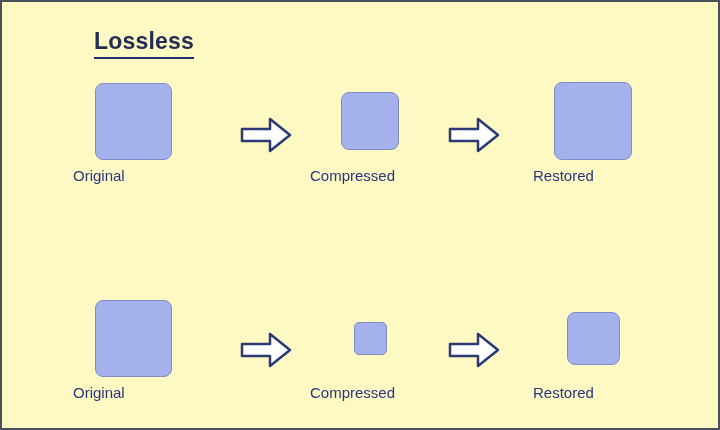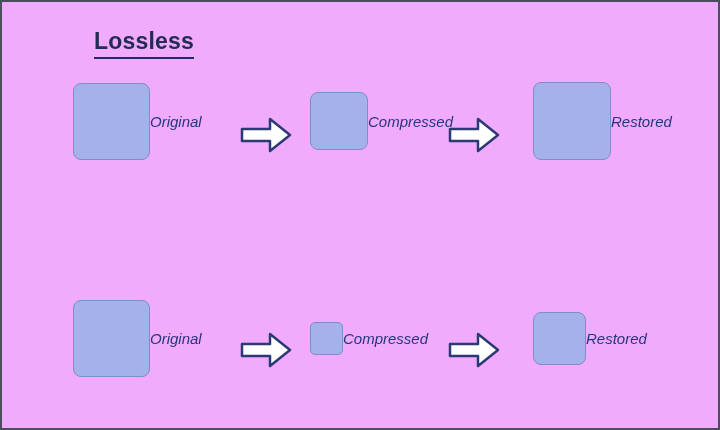--- a/index.html
+++ b/index.html
@@ -1,31 +1,29 @@
 <!DOCTYPE html>
 <html style="--heading: #232c52; --underline: #1f2d6b; --label: #27357e; --square-fill: #a4b1ea; --square-border: #7f8dc9; --arrow-stroke: #2b3a75; --frame: #4a4f5e;"><head>
 <meta charset="utf-8">
 <style>
   html,body { margin:0; padding:0; background:#fff; }
   .canvas {
     position:relative; width:720px; height:430px; box-sizing:border-box;
-    background:#f0abfc; border:2px solid #4a4f5e; overflow:hidden;
+    background:#fef9c3; border:2px solid #4a4f5e; overflow:hidden;
     font-family:"Liberation Sans", sans-serif;
   }
   .heading {
     position:absolute; left:92px; display:inline-block;
     font-size:23px; font-weight:bold; letter-spacing:0.2px;
     color:var(--heading, #232c52);
     border-bottom:2px solid var(--underline, #1f2d6b);
     padding-bottom:3px; line-height:26px;
   }
   .col {
-    position:absolute; width:120px; display:flex; flex-direction:row;
-    align-items:center;
-    font-style:italic;
+    position:absolute; width:120px; display:flex; flex-direction:column;
   }
   .sq-area { height:80px; display:flex; align-items:center; justify-content:center; }
   .square {
     background:var(--square-fill, #a4b1ea);
     border:1.5px solid var(--square-border, #7f8dc9);
     border-radius:8px; box-sizing:border-box;
   }
   .square.small { border-radius:5px; }
   .label {
     height:26px; line-height:26px; margin-top:2px; white-space:nowrap;

